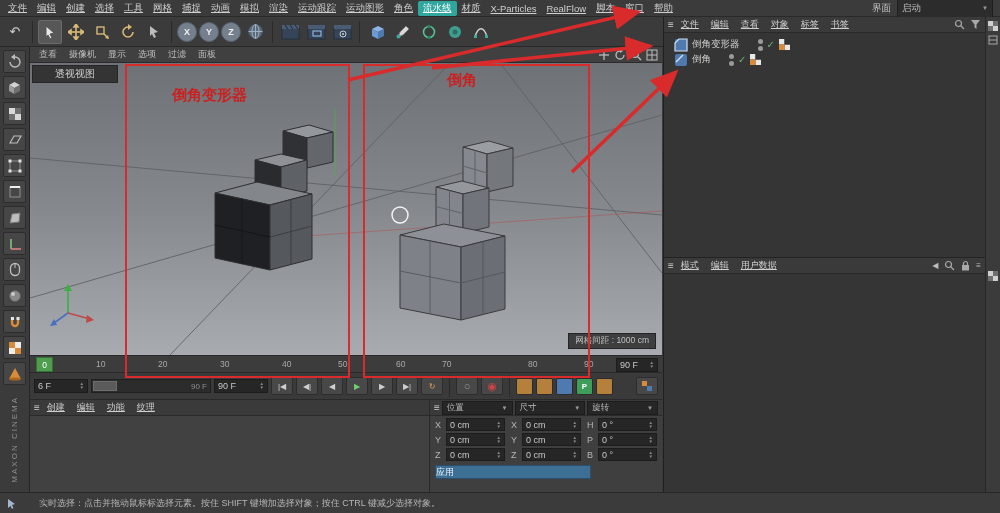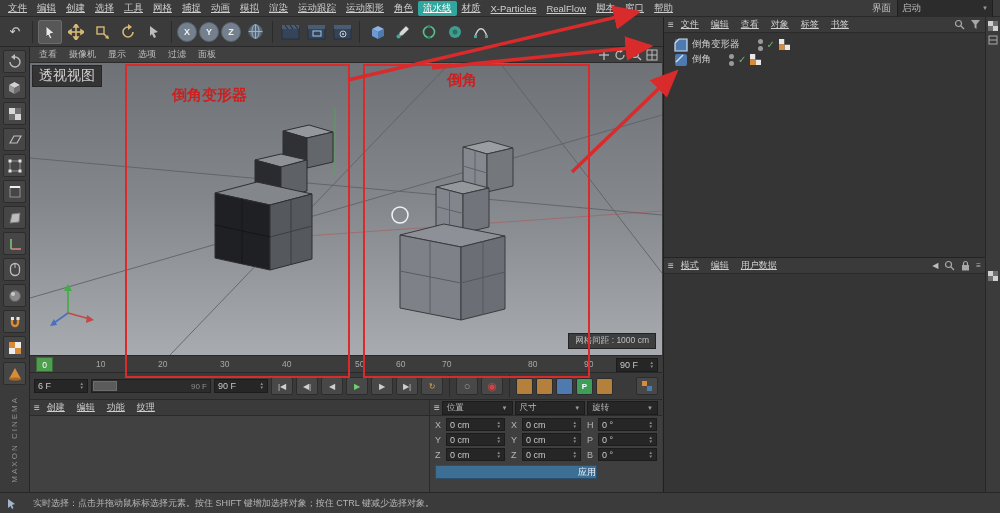--- a/index.html
+++ b/index.html
@@ -25,21 +25,21 @@
   
   .left-tools{top:47px;left:0;width:30px;height:445px;background:#3b3b3b;border-right:1px solid #262626;display:flex;flex-direction:column;align-items:center;padding-top:3px;gap:3px;}
   .ltool{width:23px;height:23px;background:#464646;border:1px solid #2c2c2c;border-radius:2px;display:flex;align-items:center;justify-content:center;}
   .vlogo{margin-top:8px;writing-mode:vertical-rl;transform:rotate(180deg);font-size:8px;letter-spacing:2px;color:#8f8f8f;}
   
   .vp{top:47px;left:30px;width:632px;height:308px;background:#3f3f3f;}
   .vp-menu{height:16px;background:#404040;border-bottom:1px solid #2b2b2b;padding:0 4px;gap:2px;font-size:9px;color:#bdbdbd;}
   .vpmi{padding:0 5px;}
   .vp-menu-right{margin-left:auto;display:flex;gap:4px;align-items:center;}
   .vp-canvas{position:absolute;top:16px;left:0;width:632px;height:292px;background:linear-gradient(180deg,#6e7175 0%,#84878c 48%,#a8abb0 100%);overflow:hidden;}
-  .vp-tab{position:absolute;top:2px;left:2px;background:#343434;border:1px solid #262626;color:#cfcfcf;font-size:14px;padding:1px 6px;}
+  .vp-tab{position:absolute;top:2px;left:2px;background:#343434;border:1px solid #262626;color:#cfcfcf;font-size:10px;padding:1px 22px;}
   .grid-badge{position:absolute;right:6px;bottom:6px;background:rgba(43,43,43,.85);border:1px solid #242424;color:#c0c0c0;font-size:8.5px;padding:1px 6px;}
   
   .timeline{top:355px;left:30px;width:632px;height:18px;background:#3c3c3c;border-top:1px solid #292929;border-bottom:1px solid #292929;}
   .tick{position:absolute;top:3px;font-size:8.5px;color:#a8a8a8;}
   .tl-marker{position:absolute;left:6px;top:1px;width:17px;height:15px;background:#4f9e4f;border:1px solid #356f35;color:#fff;display:flex;align-items:center;justify-content:center;font-size:8.5px;}
   .tl-end{position:absolute;right:4px;top:2px;width:42px;height:14px;}
   
   .animbar{top:373px;left:30px;width:632px;height:26px;background:#3a3a3a;padding:0 4px;gap:3px;}
   .field{background:#262626;border:1px solid #1c1c1c;height:14px;display:flex;align-items:center;padding:0 3px;font-size:9px;color:#c8c8c8;}
   .spin{margin-left:auto;display:flex;flex-direction:column;font-size:4.5px;color:#8a8a8a;line-height:4px;padding-left:3px;}
@@ -50,30 +50,30 @@
   .keytog{width:17px;height:17px;border-radius:2px;border:1px solid #2c2c2c;display:flex;align-items:center;justify-content:center;font-size:8px;font-weight:bold;}
   
   .materials{top:399px;left:30px;width:399px;height:93px;background:#414141;border-top:1px solid #292929;}
   .panel-head{height:16px;background:#3a3a3a;border-bottom:1px solid #2a2a2a;display:flex;align-items:center;gap:2px;padding:0 4px;font-size:9px;color:#bdbdbd;}
   .coords{top:399px;left:429px;width:233px;height:93px;background:#3f3f3f;border-top:1px solid #292929;border-left:1px solid #2a2a2a;}
   .cgrid{display:grid;grid-template-columns:1fr 1fr 1fr;gap:2px 6px;padding:2px 5px;}
   .ccell{display:flex;align-items:center;gap:3px;}
   .clabel{width:8px;color:#b5b5b5;font-size:9px;}
   .ccell .field{flex:1;height:13px;}
   .dd{background:#262626;border:1px solid #1c1c1c;height:14px;display:flex;align-items:center;justify-content:space-between;padding:0 4px;font-size:8.5px;color:#bdbdbd;}
-  .btn-apply{background:#3d6f94;border:1px solid #2a4f6d;color:#eaf2f8;height:14px;display:flex;align-items:center;justify-content:flex-end;font-size:9px;padding-left:20px;}
+  .btn-apply{background:#3d6f94;border:1px solid #2a4f6d;color:#eaf2f8;height:14px;display:flex;align-items:center;justify-content:flex-start;font-size:9px;}
   
   .om{top:17px;left:663px;width:322px;height:240px;background:#353535;border-left:1px solid #202020;}
   .om-row{display:flex;align-items:center;gap:4px;height:15px;padding-left:10px;color:#d0d0d0;}
   .dots{display:flex;flex-direction:column;gap:2px;margin-left:14px;}
   .dot{width:5px;height:5px;border-radius:50%;background:#9a9a9a;}
   .am{top:257px;left:663px;width:322px;height:235px;background:#353535;border-left:1px solid #202020;border-top:1px solid #232323;}
   .rstrip{top:17px;left:985px;width:15px;height:475px;background:#3b3b3b;border-left:1px solid #272727;display:flex;flex-direction:column;align-items:center;gap:4px;padding-top:4px;}
   
-  .statusbar{top:492px;left:0;width:1000px;height:21px;background:#3b3b3b;border-top:1px solid #272727;display:flex;align-items:center;gap:16px;padding:0 6px;color:#b5b5b5;font-size:9px;}
+  .statusbar{top:492px;left:0;width:1000px;height:21px;background:#3b3b3b;border-top:1px solid #272727;display:flex;align-items:center;gap:22px;padding:0 6px;color:#b5b5b5;font-size:9px;}
   
   .anno-rect{position:absolute;border:2px solid #d92b2b;pointer-events:none;}
   .anno-label{position:absolute;color:#cc2020;font-weight:bold;font-size:15px;pointer-events:none;}
   .overlay{position:absolute;top:0;left:0;pointer-events:none;}
   .mini{font-size:8px;color:#bdbdbd;}
 </style>
 </head>
 <body>
 
 <div class="app">
@@ -404,21 +404,21 @@
       <div class="grid-badge">网格间距 : 1000 cm</div>
     </div>
   </div>
 
   <div class="timeline abs">
     <div class="tl-marker">0</div>
     <span class="tick" style="left:66px">10</span>
     <span class="tick" style="left:128px">20</span>
     <span class="tick" style="left:190px">30</span>
     <span class="tick" style="left:252px">40</span>
-    <span class="tick" style="left:325px">50</span>
+    <span class="tick" style="left:308px">50</span>
     <span class="tick" style="left:366px">60</span>
     <span class="tick" style="left:412px">70</span>
     <span class="tick" style="left:498px">80</span>
     <span class="tick" style="left:554px">90</span>
     <div class="field tl-end">
       <span>90 F</span>
       <span class="spin">
           <span>▲</span>
           <span>▼</span>
         </span>

